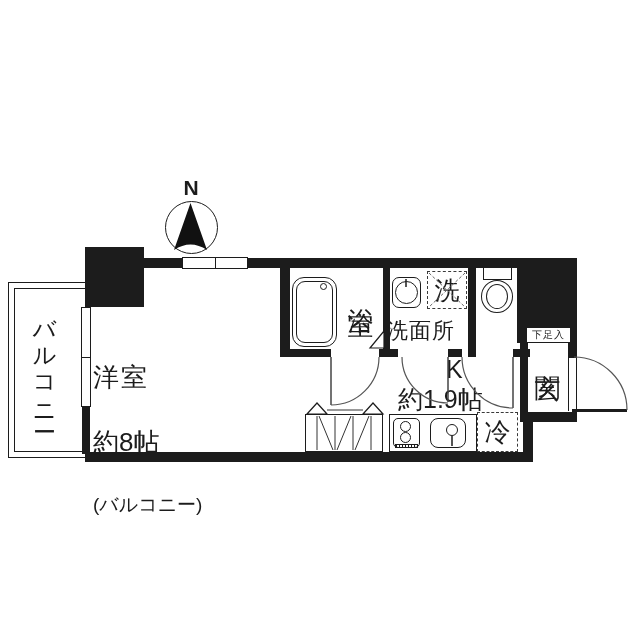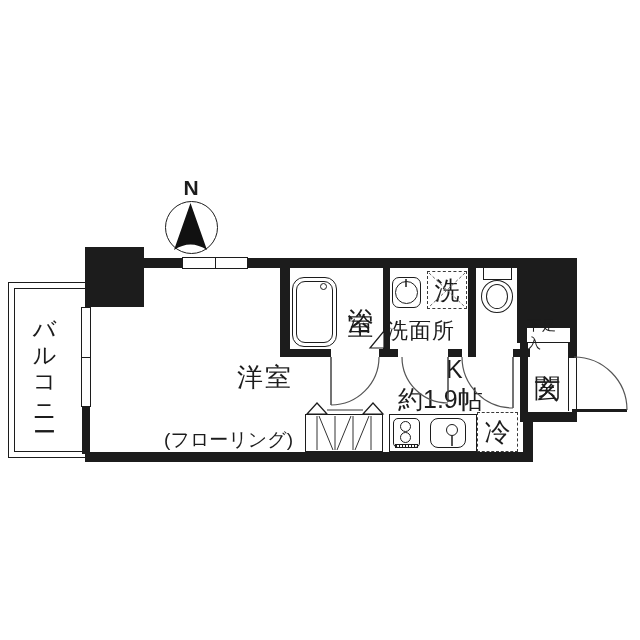--- a/index.html
+++ b/index.html
@@ -48,43 +48,44 @@
   <div class="wall" style="left:523px;top:412px;width:10px;height:45px;"></div>
   <div class="wall" style="left:520px;top:412px;width:57px;height:10px;"></div>
 
   <div class="whitebox" style="left:182px;top:257px;width:66px;height:12px;border:1px solid #1c1c1c;box-sizing:border-box;">
     <div style="position:absolute;left:50%;top:0;width:1px;height:100%;background:#1c1c1c;"></div>
   </div>
   <div class="whitebox" style="left:81px;top:307px;width:10px;height:100px;border:1px solid #1c1c1c;box-sizing:border-box;">
     <div style="position:absolute;left:0;top:50%;width:100%;height:1px;background:#1c1c1c;"></div>
   </div>
 
-  <div class="lbl" style="left:93px;top:326px;width:200px;text-align:right;">
+  <div class="lbl" style="left:93px;top:326px;width:200px;text-align:left;">
     <div style="font-size:26px;line-height:30px;letter-spacing:2px;">洋室</div>
-    <div style="font-size:19px;line-height:23px;">(フローリング)</div>
+    <div style="font-size:26px;line-height:29px;">約8帖</div>
+    <div style="font-size:19px;line-height:23px;">(バルコニー)</div>
   </div>
 
   <div class="outline" style="left:292px;top:277px;width:45px;height:70px;border-radius:12px;"></div>
   <div class="outline thin" style="left:296px;top:281px;width:37px;height:62px;border-radius:9px;"></div>
   <div class="outline thin circle" style="left:320px;top:283px;width:7px;height:7px;"></div>
   <div class="lbl vert" style="left:344px;top:287px;font-size:26px;letter-spacing:3px;">浴室</div>
 
   <div class="outline thin" style="left:392px;top:277px;width:29px;height:31px;border-radius:7px;"></div>
   <div class="outline thin circle" style="left:395px;top:281px;width:23px;height:23px;"></div>
   <div class="dashedbox" style="left:427px;top:271px;width:40px;height:38px;">
     <span class="lbl" style="position:static;font-size:25px;">洗</span>
   </div>
   <div class="lbl" style="left:386px;top:316px;font-size:22px;letter-spacing:1px;">洗面所</div>
 
   <div class="outline" style="left:483px;top:267px;width:29px;height:13px;"></div>
   <div class="outline circle" style="left:481px;top:280px;width:32px;height:33px;"></div>
   <div class="outline thin circle" style="left:486px;top:284px;width:22px;height:25px;"></div>
 
   <div class="whitebox flexc" style="left:526px;top:327px;width:45px;height:16px;border:1px solid #1c1c1c;box-sizing:border-box;">
-    <span style="font-size:14px;letter-spacing:1px;">下足入</span>
+    <span style="font-size:10px;letter-spacing:1px;">下足入</span>
   </div>
   <div class="lbl vert" style="left:531px;top:353px;font-size:26px;letter-spacing:3px;">玄関</div>
   <div class="whitebox" style="left:568px;top:358px;width:9px;height:53px;border-left:1px solid #1c1c1c;border-right:1px solid #1c1c1c;box-sizing:border-box;"></div>
   <div class="wall" style="left:572px;top:409px;width:55px;height:3px;"></div>
 
   <div class="lbl" style="left:446px;top:355px;font-size:25px;">K</div>
   <div class="lbl" style="left:398px;top:383px;font-size:25px;">約1.9帖</div>
   <div class="outline" style="left:389px;top:414px;width:88px;height:38px;"></div>
   <div class="outline thin" style="left:393px;top:418px;width:27px;height:30px;border-radius:5px;"></div>
   <div class="outline thin circle" style="left:400px;top:421px;width:11px;height:11px;"></div>

